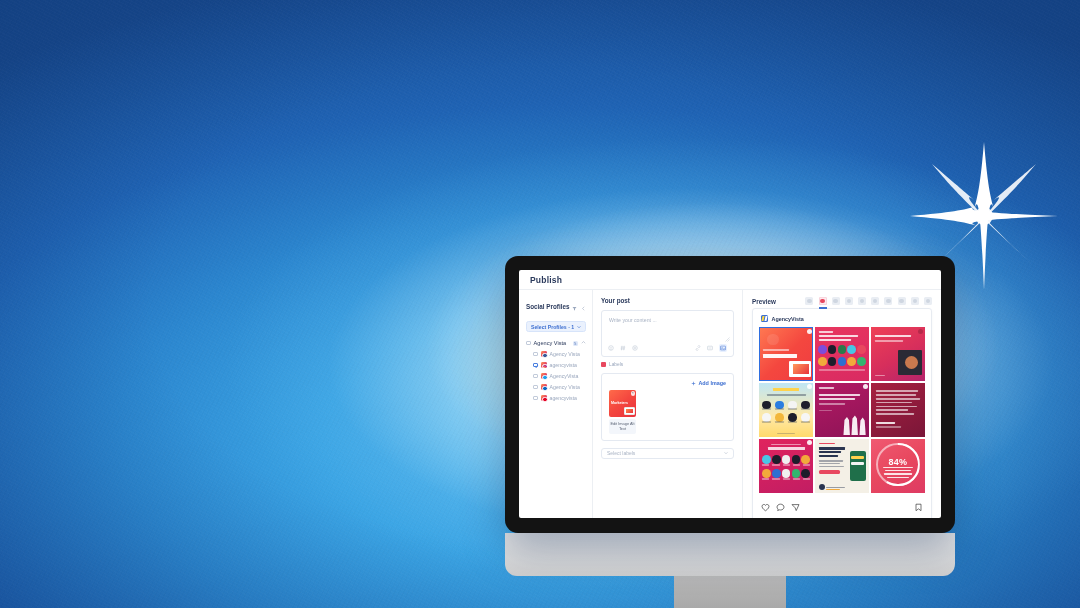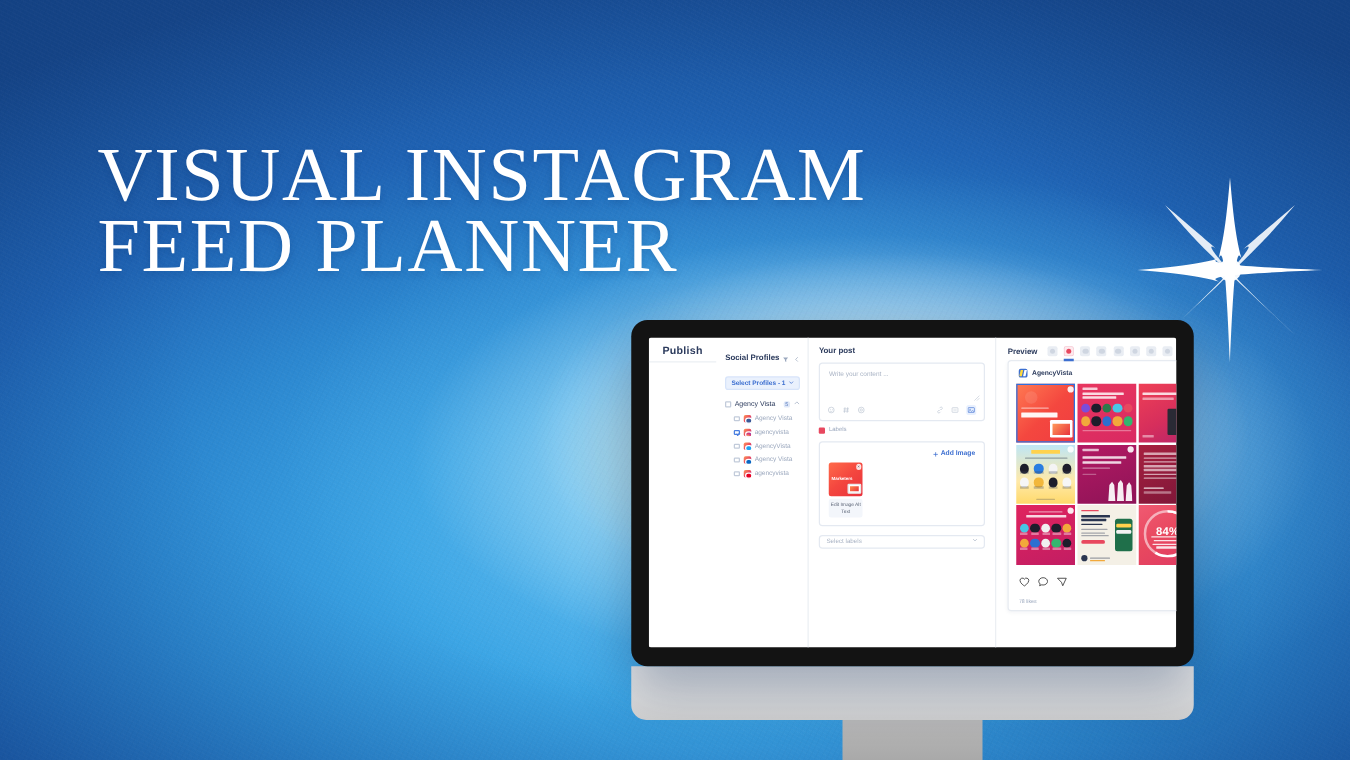--- a/index.html
+++ b/index.html
@@ -71,21 +71,21 @@
     position:absolute; left:0; top:277px; width:450px; height:43px;
     background:linear-gradient(180deg,#e7e7e7 0%,#dcdcdc 60%,#cfcfcf 100%);
     border-radius:0 0 12px 12px;
   }
   .imac-neck {
     position:absolute; left:169px; top:320px; width:112px; height:32px;
     background:linear-gradient(180deg,#b7b7b7 0%,#a9a9a9 100%);
   }
 
   
-  .app { width:100%; height:100%; display:flex; flex-direction:row; background:#fff; }
+  .app { width:100%; height:100%; display:flex; flex-direction:column; background:#fff; }
   .app-top {
     height:20px; border-bottom:1px solid #eceff3; display:flex; align-items:center;
     padding:0 11px; flex:none;
   }
   .app-top-title { font-size:8.5px; color:#2b3a5c; font-weight:bold; letter-spacing:.2px; }
   .app-body { flex:1; display:flex; min-height:0; }
 
   
   .col-profiles { width:74px; border-right:1px solid #eceff3; padding:7px 6px 0 7px; flex:none; }
   .col-head { display:flex; align-items:center; justify-content:space-between; margin-bottom:6px; }
@@ -191,24 +191,20 @@
 <body>
 
 <div id="bg">
   <div class="bg-base"></div>
   <div class="bg-glow"></div>
   <div class="bg-grain"></div>
   <div class="bg-vig"></div>
 </div>
 
 <div id="headline">
-  <div class="title">
-    <span class="l1">VISUAL INSTAGRAM</span>
-    <span class="l2">FEED PLANNER</span>
-  </div>
 </div>
 
 <div id="sparkle">
   <svg width="152" height="152" viewBox="0 0 152 152" aria-hidden="true">
     <g fill="#ffffff">
       <path d="M76 2 C79.5 44 82 55 86 70 C82 55 79.5 66 76 150 C72.5 66 70 55 66 70 C70 55 72.5 44 76 2 Z"></path>
       <path d="M2 76 C44 72.5 55 70 70 66 C55 70 66 72.5 150 76 C66 79.5 55 82 70 86 C55 82 44 79.5 2 76 Z"></path>
       <path d="M24 24 C51 47 57 52 66 60 C57 52 52 57 128 128 C52 57 47 51 24 24 Z" opacity=".88"></path>
       <path d="M128 24 C101 47 95 52 86 60 C95 52 100 57 24 128 C100 57 105 51 128 24 Z" opacity=".88"></path>
     </g>

